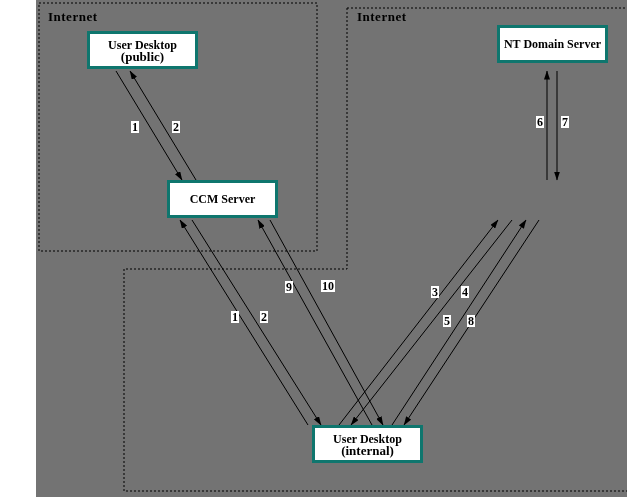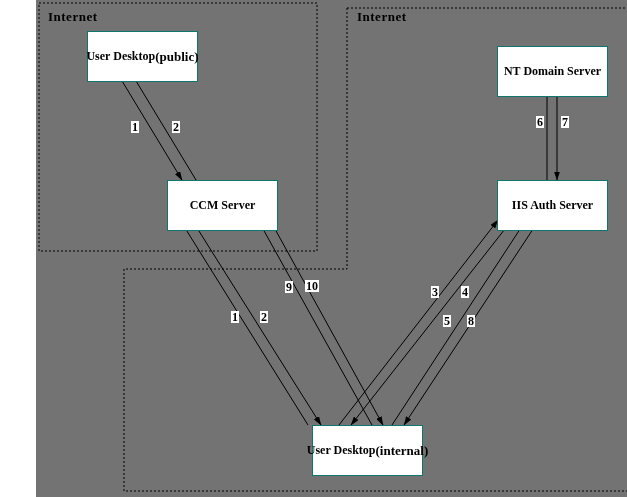--- a/index.html
+++ b/index.html
@@ -7,23 +7,23 @@
     position:relative;width:627px;height:497px;background:#737373;
     font-family:Liberation Serif, serif;color:#000;
     overflow:hidden;
     margin-left:36px;
   }
   #lines{position:absolute;left:0;top:0;}
   .zone-outline{fill:none;stroke:#000;stroke-width:1;stroke-dasharray:2 2;}
   .edge-line{stroke:#000;stroke-width:1;}
   .zone-label{position:absolute;font-size:13px;font-weight:bold;letter-spacing:0.5px;white-space:nowrap;}
   .node{
-    position:absolute;width:111px;height:51px;box-sizing:border-box;
-    border:1px solid #0f766e;background:#ffffff;
-    display:flex;flex-direction:row;align-items:center;justify-content:center;
+    position:absolute;width:111px;height:38px;box-sizing:border-box;
+    border:3px solid #0f766e;background:#ffffff;
+    display:flex;flex-direction:column;align-items:center;justify-content:center;
     text-align:center;
   }
   .node-title{font-size:12px;line-height:13px;font-weight:bold;white-space:nowrap;}
   .node-subtitle{font-size:13px;line-height:9px;font-weight:bold;white-space:nowrap;}
   .step-label{
     position:absolute;transform:translate(-50%,-50%);
     font-size:12px;line-height:12px;font-weight:bold;
     background:#ffffff;padding:0 1px;white-space:nowrap;
   }
 </style>
@@ -65,39 +65,36 @@
 
   <div class="node" style="left:51px;top:31px;">
     <div class="node-title">User Desktop</div>
     <div class="node-subtitle">(public)</div>
   </div>
 
   <div class="node" style="left:131px;top:180px;">
     <div class="node-title">CCM Server</div>
   </div>
 
-  <div class="node" style="left:461px;top:46px;align-items:center;">
+  <div class="node" style="left:461px;top:25px;align-items:center;">
     <div class="node-title">NT Domain Server</div>
   </div>
 
-  <div class="node" style="left:461px;top:180px;">
-    <div class="node-title">IIS Auth Server</div>
-  </div>
 
   <div class="node" style="left:276px;top:425px;">
     <div class="node-title">User Desktop</div>
     <div class="node-subtitle">(internal)</div>
   </div>
 
   <span class="step-label" style="left:99px;top:127px;">1</span>
   <span class="step-label" style="left:140px;top:127px;">2</span>
   <span class="step-label" style="left:199px;top:317px;">1</span>
   <span class="step-label" style="left:228px;top:317px;">2</span>
   <span class="step-label" style="left:399px;top:292px;">3</span>
   <span class="step-label" style="left:429px;top:292px;">4</span>
   <span class="step-label" style="left:411px;top:321px;">5</span>
   <span class="step-label" style="left:504px;top:122px;">6</span>
   <span class="step-label" style="left:529px;top:122px;">7</span>
   <span class="step-label" style="left:435px;top:321px;">8</span>
   <span class="step-label" style="left:253px;top:287px;">9</span>
-  <span class="step-label" style="left:276px;top:286px;">10</span>
+  <span class="step-label" style="left:292px;top:286px;">10</span>
 
 </div>
 
 </body></html>

